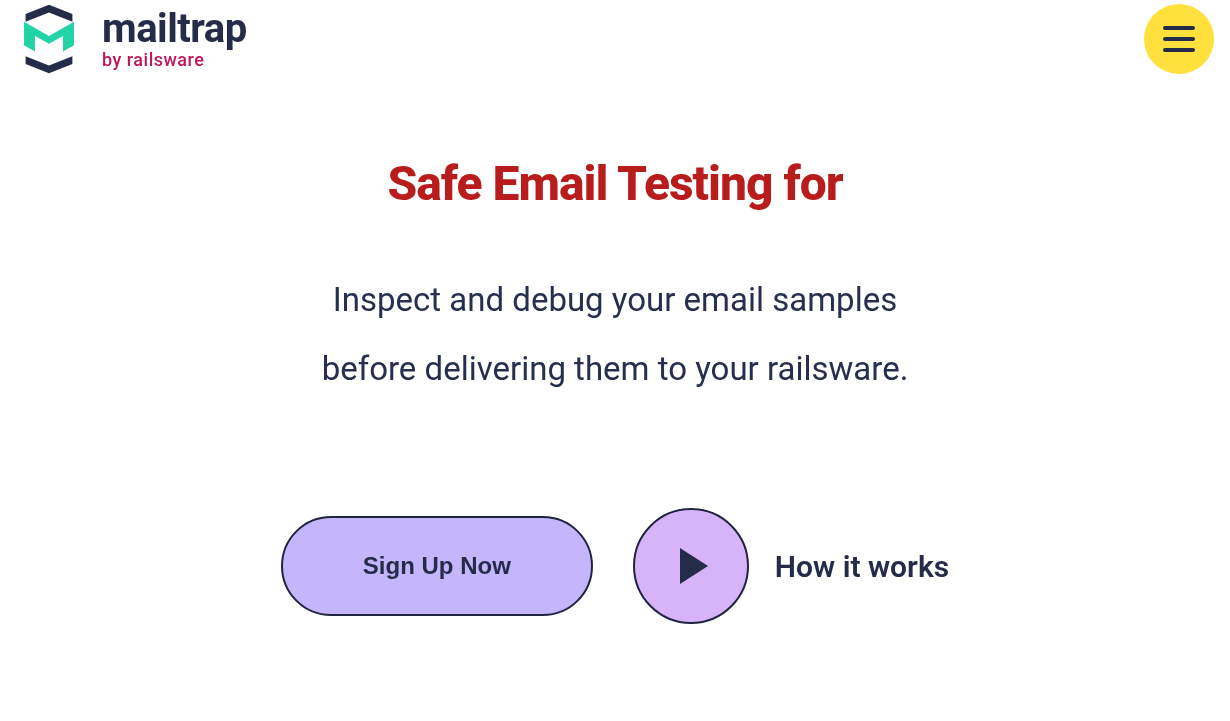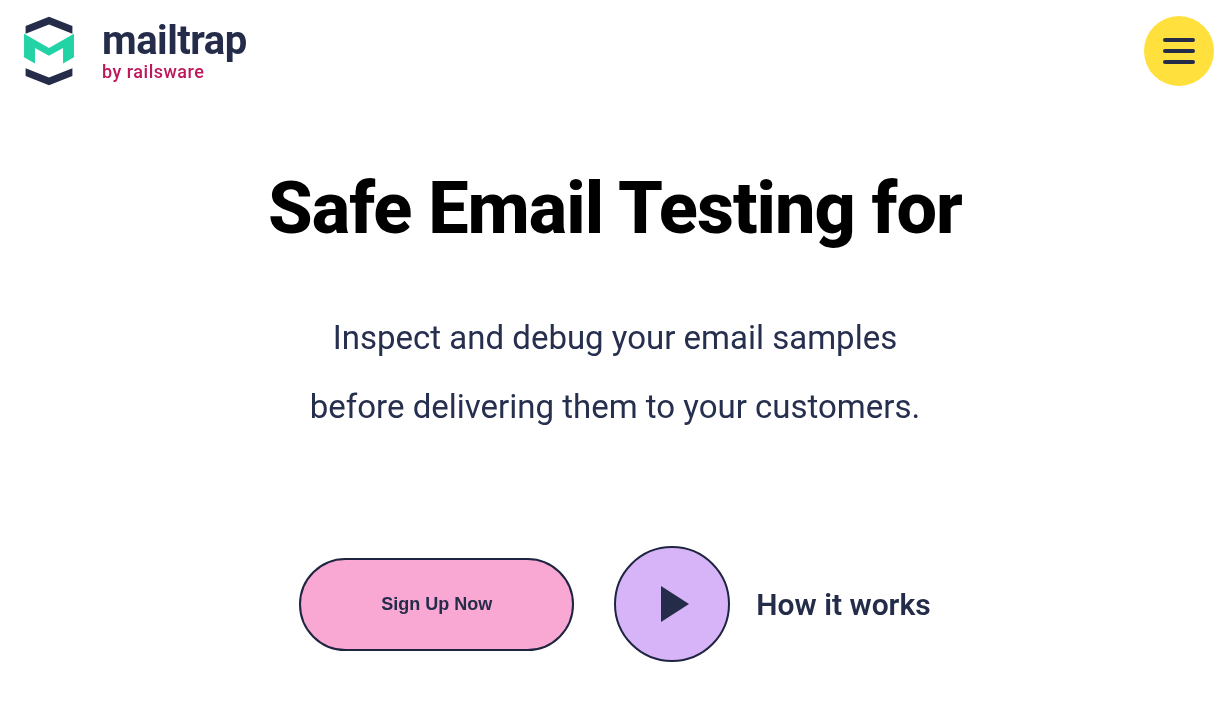--- a/index.html
+++ b/index.html
@@ -11,21 +11,21 @@
       font-family: -apple-system, BlinkMacSystemFont, "Segoe UI", Roboto, Helvetica, Arial, sans-serif;
       background: #ffffff;
       width: 1230px;
       height: 721px;
       overflow: hidden;
     }
     .header {
       display: flex;
       justify-content: space-between;
       align-items: center;
-      padding: 12px 10px 0 10px;
+      padding: 0 10px 0 10px;
     }
     .logo-group {
       display: flex;
       align-items: center;
       gap: 14px;
     }
     .logo-mark {
       width: 78px;
       height: 78px;
       position: relative;
@@ -67,47 +67,47 @@
       width: 32px;
       height: 4px;
       background: #242c4a;
       border-radius: 2px;
     }
     .hero {
       text-align: center;
       margin-top: 80px;
     }
     .hero-title {
-      font-size: 72px;
+      font-size: 48px;
       font-weight: 800;
-      color: #000000;
+      color: #b91c1c;
       line-height: 1.08;
       letter-spacing: -1px;
     }
     .hero-sub {
       margin-top: 55px;
       font-size: 33px;
       color: #272f4f;
       font-weight: 400;
       line-height: 2.1;
       text-align: center;
     }
     .cta-row {
       display: flex;
       align-items: center;
       justify-content: center;
       gap: 40px;
       margin-top: 105px;
     }
     .signup-btn {
-      background: #f9a8d4;
+      background: #c4b5fd;
       border: 2px solid #1f2540;
       border-radius: 60px;
       padding: 34px 80px;
-      font-size: 18px;
+      font-size: 24px;
       font-weight: 700;
       color: #242c4a;
       cursor: pointer;
     }
     .howit {
       display: flex;
       align-items: center;
       gap: 26px;
       cursor: pointer;
     }
@@ -161,21 +161,21 @@
     <span class="bar"></span>
   </button>
 </div>
 
 <div class="hero">
   <h1 class="hero-title">
     <span>Safe Email Testing for</span><br>
   </h1>
   <p class="hero-sub">
     <span>Inspect and debug your email samples</span><br>
-    <span>before delivering them to your customers.</span>
+    <span>before delivering them to your railsware.</span>
   </p>
 
   <div class="cta-row">
     <button class="signup-btn">Sign Up Now</button>
     <div class="howit">
       <div class="play-circle">
         <div class="play-tri"></div>
       </div>
       <span class="howit-label">How it works</span>
     </div>

